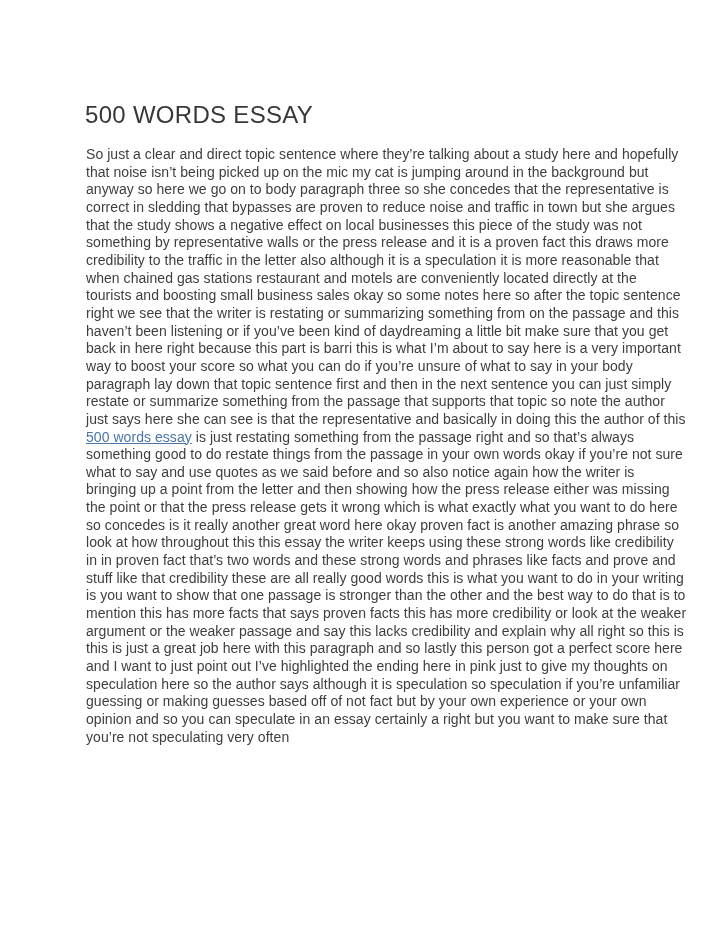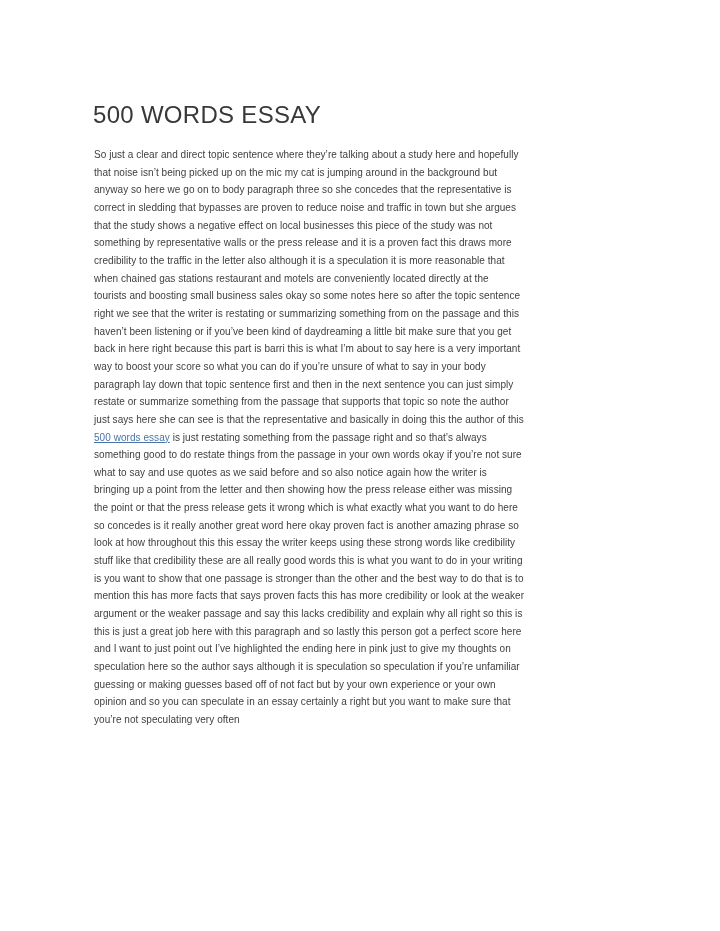--- a/index.html
+++ b/index.html
@@ -13,39 +13,38 @@
     position: relative;
     font-family: "Liberation Sans", sans-serif;
     overflow: hidden;
     --text-color: #3e3e3e;
     --link-color: #4a74a8;
   }
   .page {
     position: absolute;
     inset: 0;
     background: #ffffff;
-    margin-left: 8px;
   }
   .doc-title {
     position: absolute;
     left: 85px;
     top: 101px;
     margin: 0;
     font-size: 24px;
     font-weight: 400;
     letter-spacing: 0.3px;
     color: #383838;
     white-space: nowrap;
   }
   .doc-body {
     position: absolute;
     left: 86px;
     top: 146px;
     width: 560px;
-    font-size: 10px;
+    font-size: 14px;
     line-height: 17.65px;
     color: var(--text-color);
     letter-spacing: 0.05px;
   }
   .line {
     white-space: nowrap;
   }
   .doc-body a {
     color: var(--link-color);
     text-decoration: underline;
@@ -74,20 +73,21 @@
       <div class="line"><span>paragraph lay down that topic sentence first and then in the next sentence you can just simply</span></div>
       <div class="line"><span>restate or summarize something from the passage that supports that topic so note the author</span></div>
       <div class="line"><span>just says here she can see is that the representative and basically in doing this the author of this</span></div>
       <div class="line"><a href="#">500 words essay</a><span> is just restating something from the passage right and so that’s always</span></div>
       <div class="line"><span>something good to do restate things from the passage in your own words okay if you’re not sure</span></div>
       <div class="line"><span>what to say and use quotes as we said before and so also notice again how the writer is</span></div>
       <div class="line"><span>bringing up a point from the letter and then showing how the press release either was missing</span></div>
       <div class="line"><span>the point or that the press release gets it wrong which is what exactly what you want to do here</span></div>
       <div class="line"><span>so concedes is it really another great word here okay proven fact is another amazing phrase so</span></div>
       <div class="line"><span>look at how throughout this this essay the writer keeps using these strong words like credibility</span></div>
+      <div class="line"><span>in in proven fact that’s two words and these strong words and phrases like facts and prove and</span></div>
       <div class="line"><span>stuff like that credibility these are all really good words this is what you want to do in your writing</span></div>
       <div class="line"><span>is you want to show that one passage is stronger than the other and the best way to do that is to</span></div>
       <div class="line"><span>mention this has more facts that says proven facts this has more credibility or look at the weaker</span></div>
       <div class="line"><span>argument or the weaker passage and say this lacks credibility and explain why all right so this is</span></div>
       <div class="line"><span>this is just a great job here with this paragraph and so lastly this person got a perfect score here</span></div>
       <div class="line"><span>and I want to just point out I’ve highlighted the ending here in pink just to give my thoughts on</span></div>
       <div class="line"><span>speculation here so the author says although it is speculation so speculation if you’re unfamiliar</span></div>
       <div class="line"><span>guessing or making guesses based off of not fact but by your own experience or your own</span></div>
       <div class="line"><span>opinion and so you can speculate in an essay certainly a right but you want to make sure that</span></div>
       <div class="line"><span>you’re not speculating very often</span></div>

